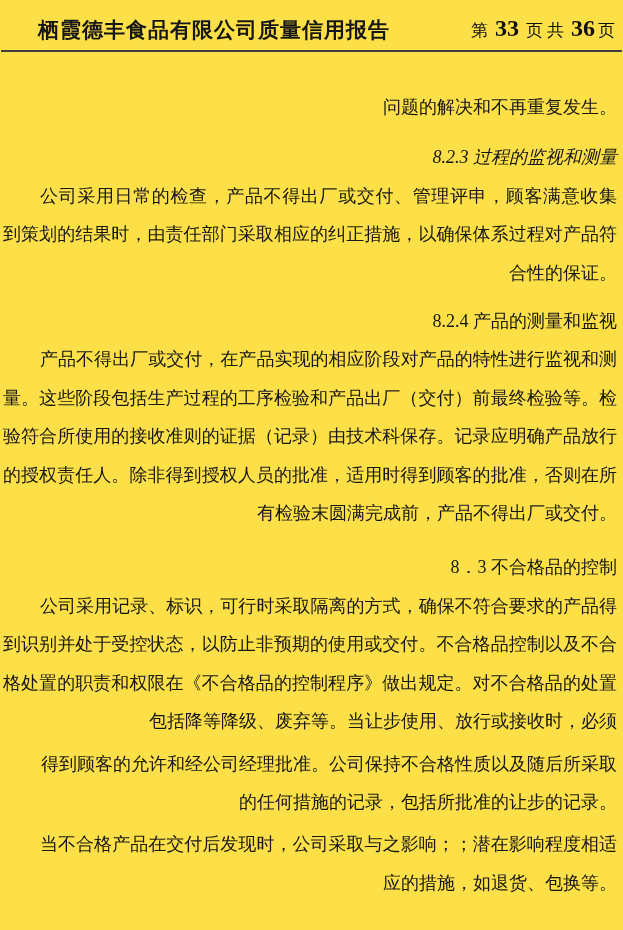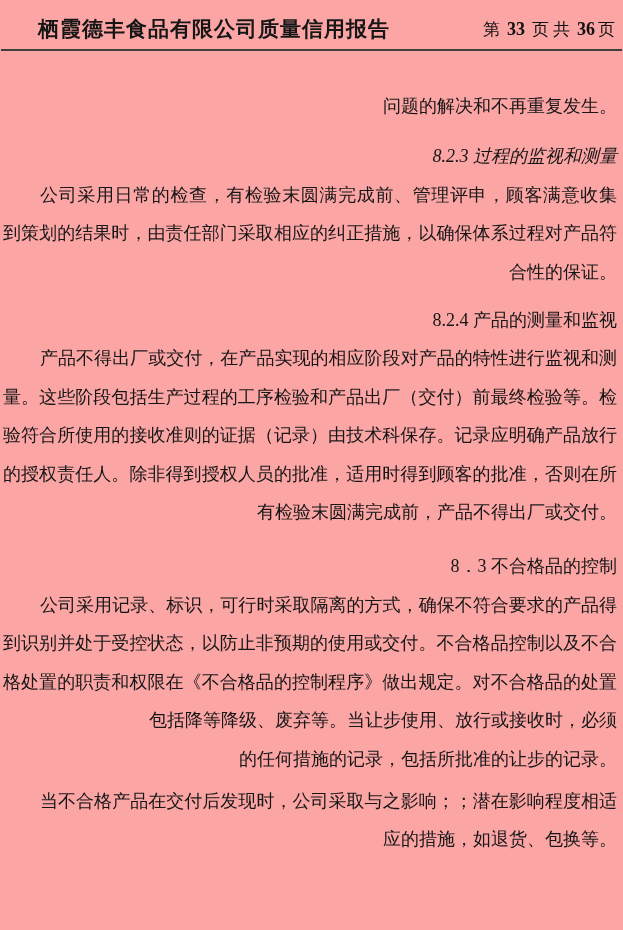--- a/index.html
+++ b/index.html
@@ -1,20 +1,20 @@
 <!DOCTYPE html>
 <html lang="zh"><head>
 <meta charset="utf-8">
 <style>
   html, body { margin: 0; padding: 0; background: #ffffff; }
   .page {
     position: relative;
     width: 623px;
     height: 930px;
-    background: #fca5a5;
+    background: #fde047;
     overflow: hidden;
     color: #161616;
     font-family: "Liberation Serif", "DejaVu Serif", serif;
   }
   
   .header {
     display: flex;
     justify-content: space-between;
     align-items: flex-end;
     padding: 15px 6px 6px 38px;
@@ -29,21 +29,21 @@
   }
   .page-info {
     font-size: 17px;
     line-height: 26px;
     white-space: nowrap;
     color: #111;
   }
   .page-info .lbl { margin: 0 2px; }
   .page-info .num {
     font-weight: bold;
-    font-size: 18px;
+    font-size: 24px;
     margin: 0 5px;
   }
   .page-info .num-last { margin-right: 1px; margin-top: 16px; }
   .rule {
     height: 0;
     border-top: 2px solid #3f3f3f;
     margin: 0 1px;
   }
   
   .body-text {
@@ -74,32 +74,33 @@
     <div class="page-info">
       <span class="lbl">第</span><span class="num">33</span><span class="lbl">页</span><span class="lbl">共</span><span class="num num-last">36</span><span class="lbl">页</span>
     </div>
   </div>
 
   <div class="rule"></div>
 
   <div class="body-text">
     <div class="bline">问题的解决和不再重复发生。</div>
     <div class="bline g12">8.2.3 过程的监视和测量</div>
-    <div class="bline indent full">公司采用日常的检查，有检验末圆满完成前、管理评申，顾客满意收集</div>
+    <div class="bline indent full">公司采用日常的检查，产品不得出厂或交付、管理评申，顾客满意收集</div>
     <div class="bline full">到策划的结果时，由责任部门采取相应的纠正措施，以确保体系过程对产品符</div>
     <div class="bline">合性的保证。</div>
     <div class="bline g10">8.2.4 产品的测量和监视</div>
     <div class="bline indent full">产品不得出厂或交付，在产品实现的相应阶段对产品的特性进行监视和测</div>
     <div class="bline full">量。这些阶段包括生产过程的工序检验和产品出厂（交付）前最终检验等。检</div>
     <div class="bline full">验符合所使用的接收准则的证据（记录）由技术科保存。记录应明确产品放行</div>
     <div class="bline full">的授权责任人。除非得到授权人员的批准，适用时得到顾客的批准，否则在所</div>
     <div class="bline">有检验末圆满完成前，产品不得出厂或交付。</div>
     <div class="bline g16">8．3 不合格品的控制</div>
     <div class="bline indent full">公司采用记录、标识，可行时采取隔离的方式，确保不符合要求的产品得</div>
     <div class="bline full">到识别并处于受控状态，以防止非预期的使用或交付。不合格品控制以及不合</div>
     <div class="bline full">格处置的职责和权限在《不合格品的控制程序》做出规定。对不合格品的处置</div>
     <div class="bline">包括降等降级、废弃等。当让步使用、放行或接收时，必须</div>
+    <div class="bline g4">得到顾客的允许和经公司经理批准。公司保持不合格性质以及随后所采取</div>
     <div class="bline">的任何措施的记录，包括所批准的让步的记录。</div>
     <div class="bline indent full g4">当不合格产品在交付后发现时，公司采取与之影响；；潜在影响程度相适</div>
     <div class="bline">应的措施，如退货、包换等。</div>
   </div>
 
 </div>
 
 </body></html>

